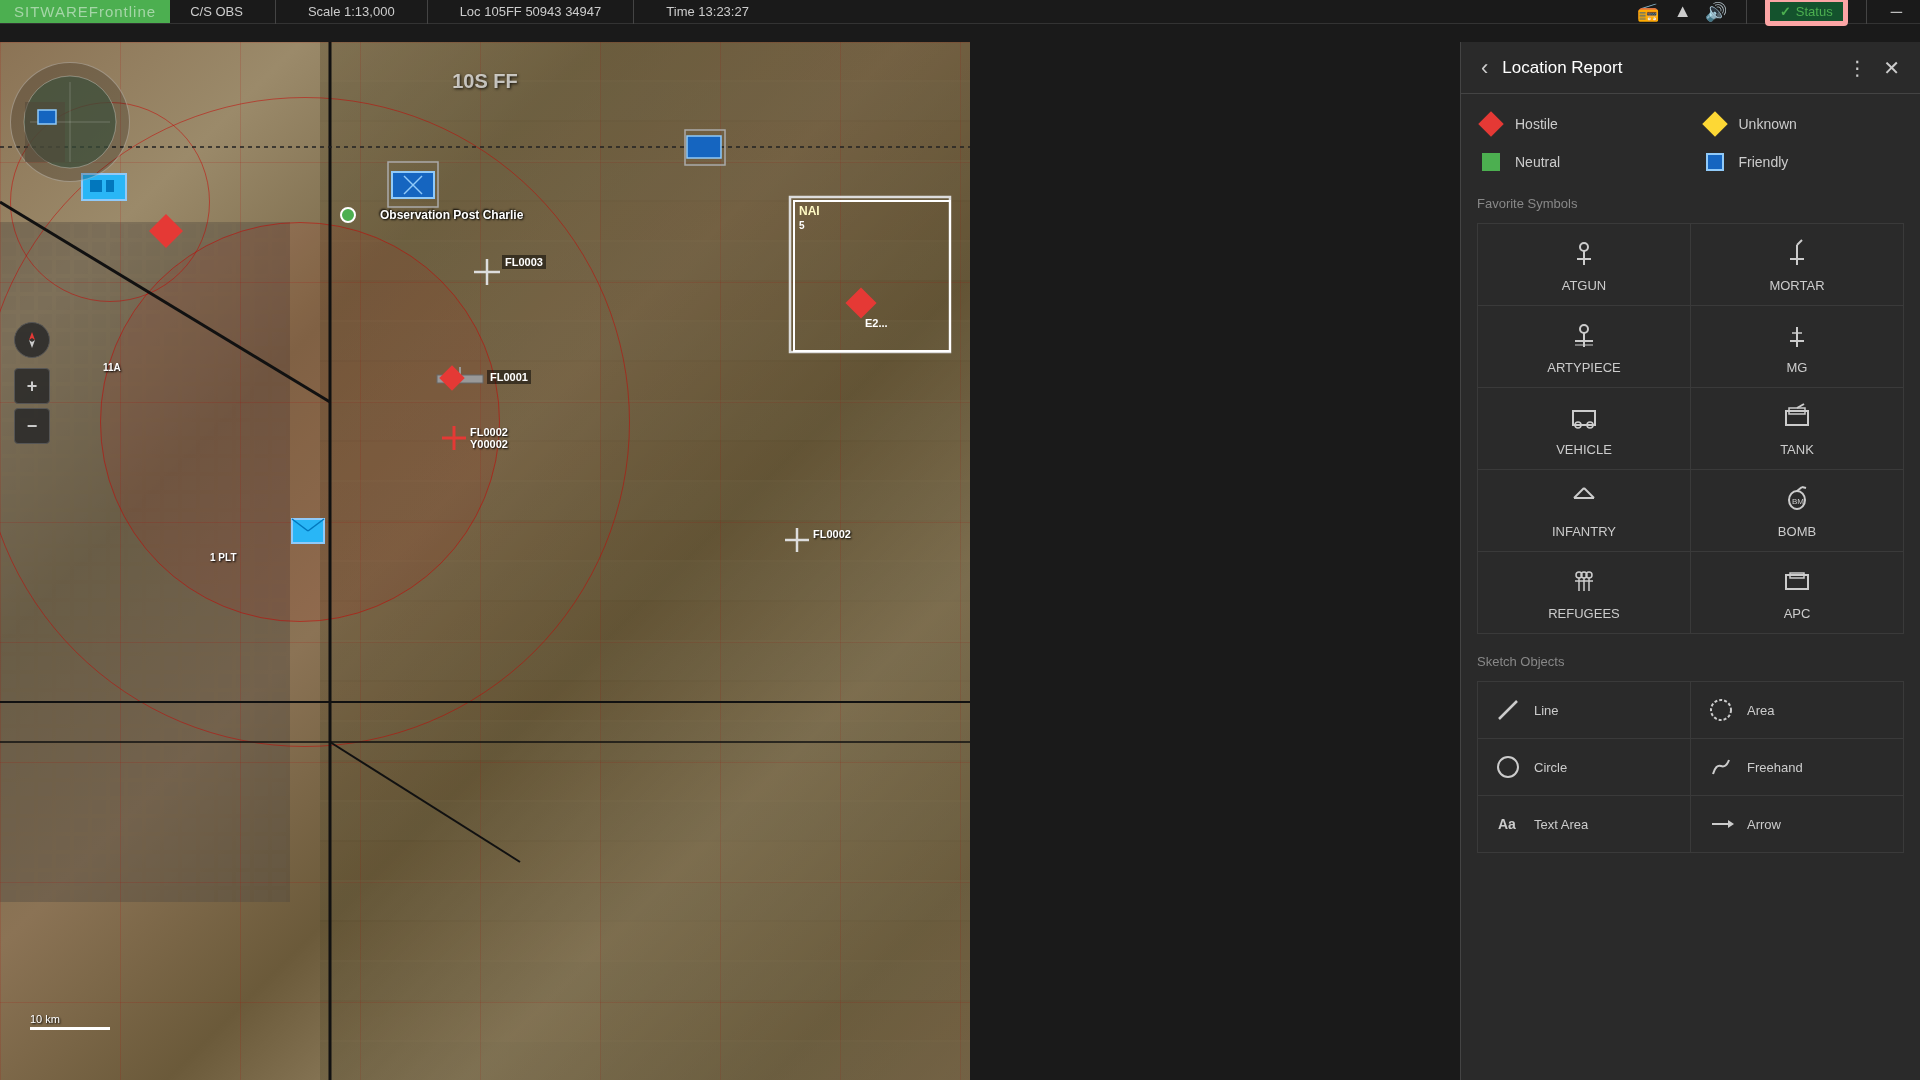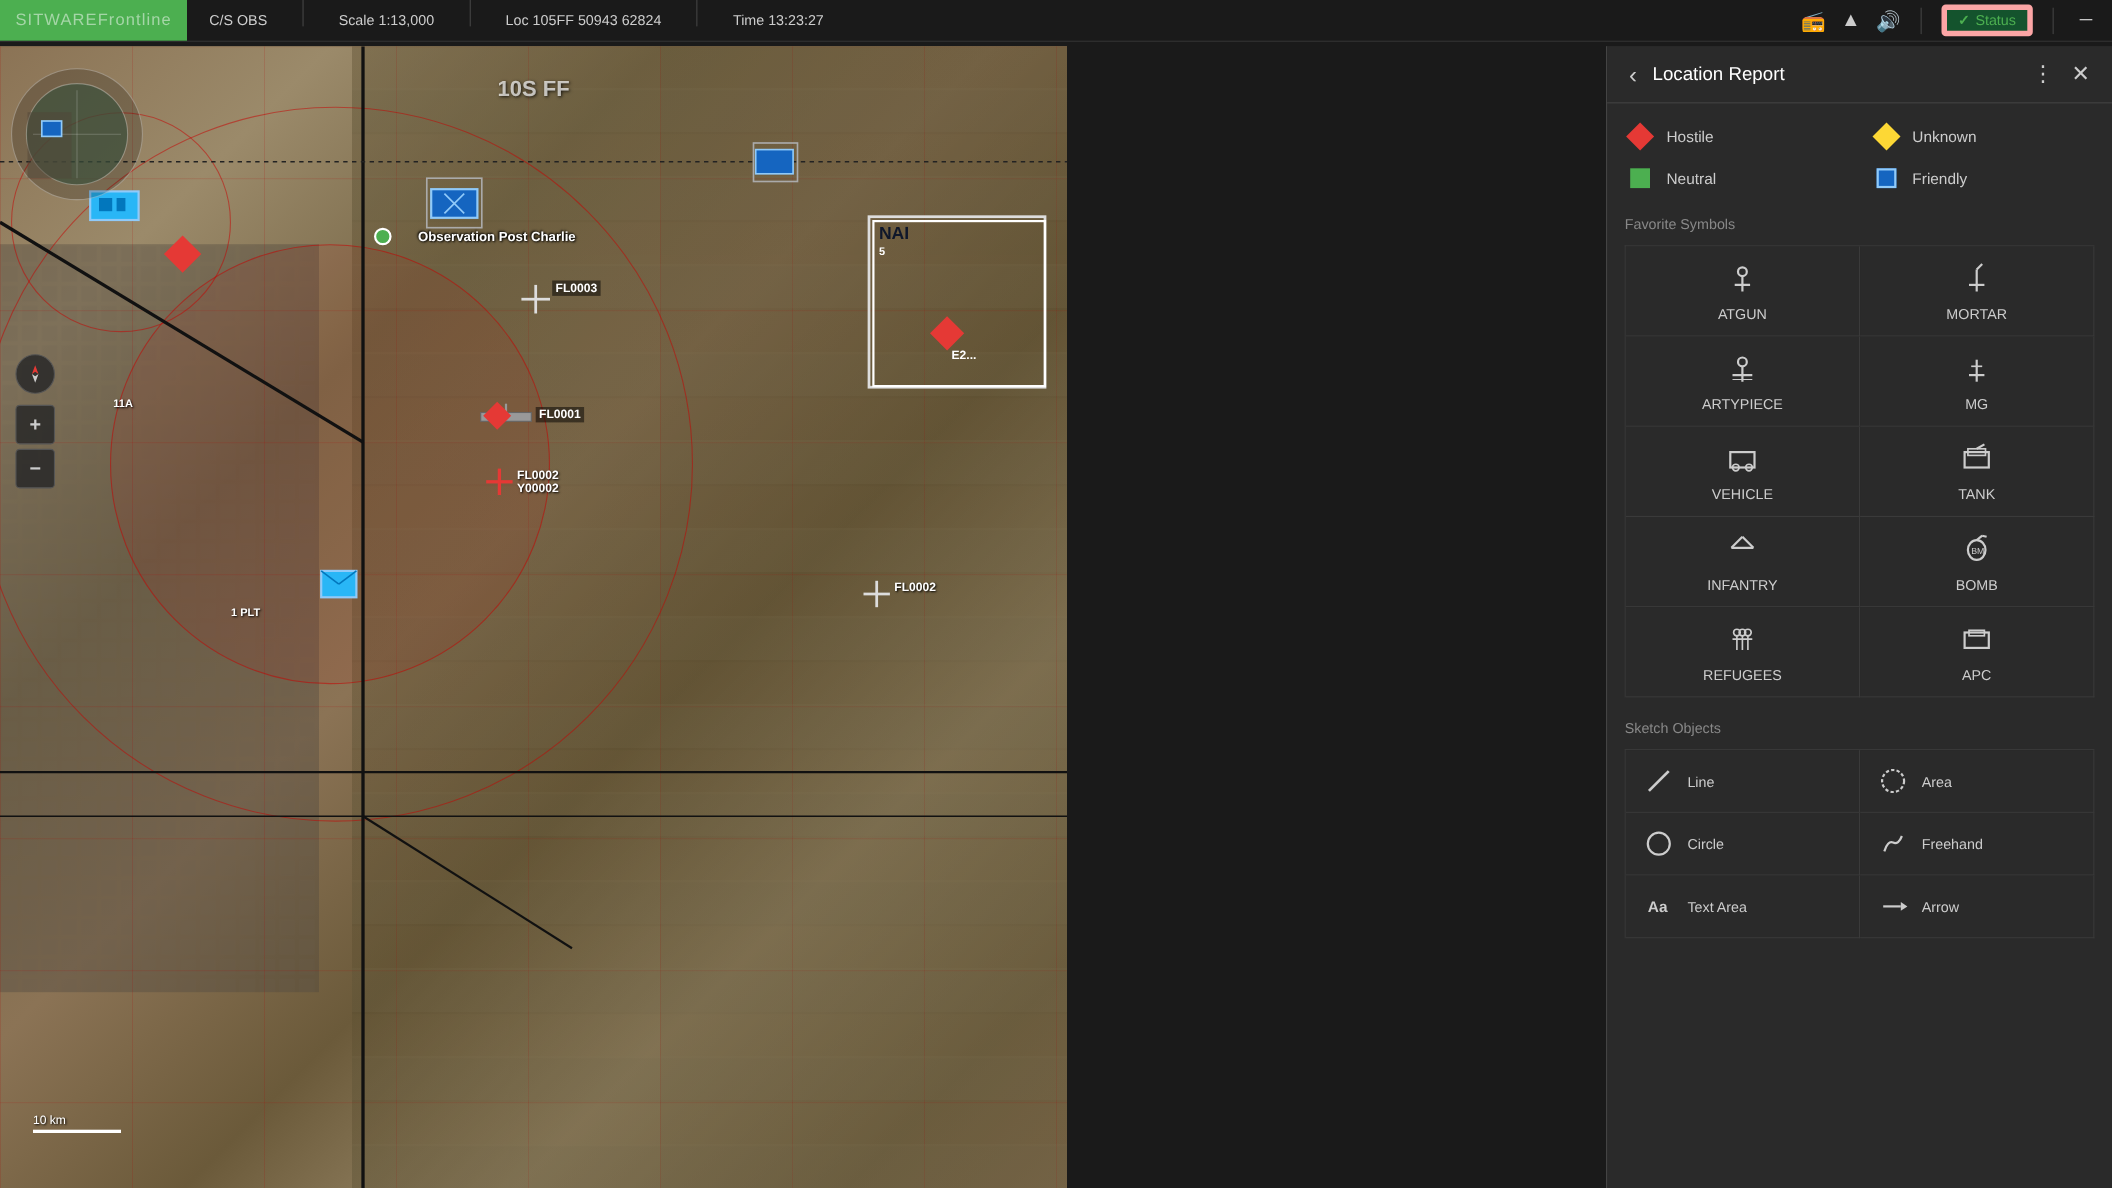--- a/index.html
+++ b/index.html
@@ -1,20 +1,20 @@
 <!DOCTYPE html>
 <html><head>
   <meta charset="utf-8">
   <style>
     * { margin: 0; padding: 0; box-sizing: border-box; }
     body { width: 1920px; height: 1080px; overflow: hidden; background: #1a1a1a; font-family: 'Arial', sans-serif; }
 
     
     #topbar {
-      position: absolute; top: 0; left: 0; width: 100%; height: 38px;
+      position: absolute; top: 0; left: 0; width: 100%; height: 24px;
       background: #1a1a1a; display: flex; z-index: 100;
       border-bottom: 1px solid #333;
     }
     .brand {
       background: #4caf50; padding: 0 14px; height: 100%; display: flex; align-items: center;
       font-weight: bold; font-size: 15px; color: #fff; letter-spacing: 1px;
     }
     .brand span { color: #a5d6a7; font-weight: 300; }
     .topbar-info { display: flex; gap: 28px; padding: 0 20px; color: #ccc; font-size: 13px; }
     .topbar-info div { display: flex; align-items: center; gap: 6px; }
@@ -240,21 +240,21 @@
   <div class="topbar-info">
     <div>
       <span>C/S  OBS</span>
     </div>
     <div class="topbar-divider"></div>
     <div>
       <span>Scale 1:13,000</span>
     </div>
     <div class="topbar-divider"></div>
     <div>
-      <span>Loc  105FF 50943 62824</span>
+      <span>Loc  105FF 50943 34947</span>
     </div>
     <div class="topbar-divider"></div>
     <div>
       <span>Time  13:23:27</span>
     </div>
   </div>
   <div class="topbar-right">
 
     <span style="font-size:18px;cursor:pointer;">📻</span>
 
@@ -393,21 +393,21 @@
       <line x1="14" y1="2" x2="14" y2="26" stroke="#ddd" stroke-width="2.5"></line>
       <line x1="2" y1="14" x2="26" y2="14" stroke="#ddd" stroke-width="2.5"></line>
     </svg>
     <div style="position:absolute;top:2px;left:30px;color:#fff;font-size:11px;font-weight:bold;text-shadow:1px 1px 2px #000;">FL0002</div>
   </div>
 
   <div style="position:absolute;left:154px;top:177px;z-index:20;width:24px;height:24px;background:#e53935;transform:rotate(45deg);"></div>
 
   <div class="nai-box" style="left:793px;top:158px;width:158px;height:152px;">
     <div style="display:flex;flex-direction:column;gap:2px;">
-      <span style="color:#0f172a;font-size:16px;font-weight:bold;">NAI</span>
+      <span style="color:#fef9c3;font-size:12px;font-weight:bold;">NAI</span>
       <span style="color:#fff;font-size:10px;">5</span>
     </div>
 
     <div style="position:absolute;left:55px;top:90px;width:22px;height:22px;background:#e53935;transform:rotate(45deg);"></div>
     <div style="position:absolute;left:70px;top:115px;color:#fff;font-size:11px;font-weight:bold;">E2...</div>
   </div>
 
   <div style="position:absolute;left:390px;top:122px;z-index:20;">
     <svg width="46" height="38">
       <rect x="2" y="8" width="42" height="26" fill="#1565c0" stroke="#90caf9" stroke-width="2"></rect>

